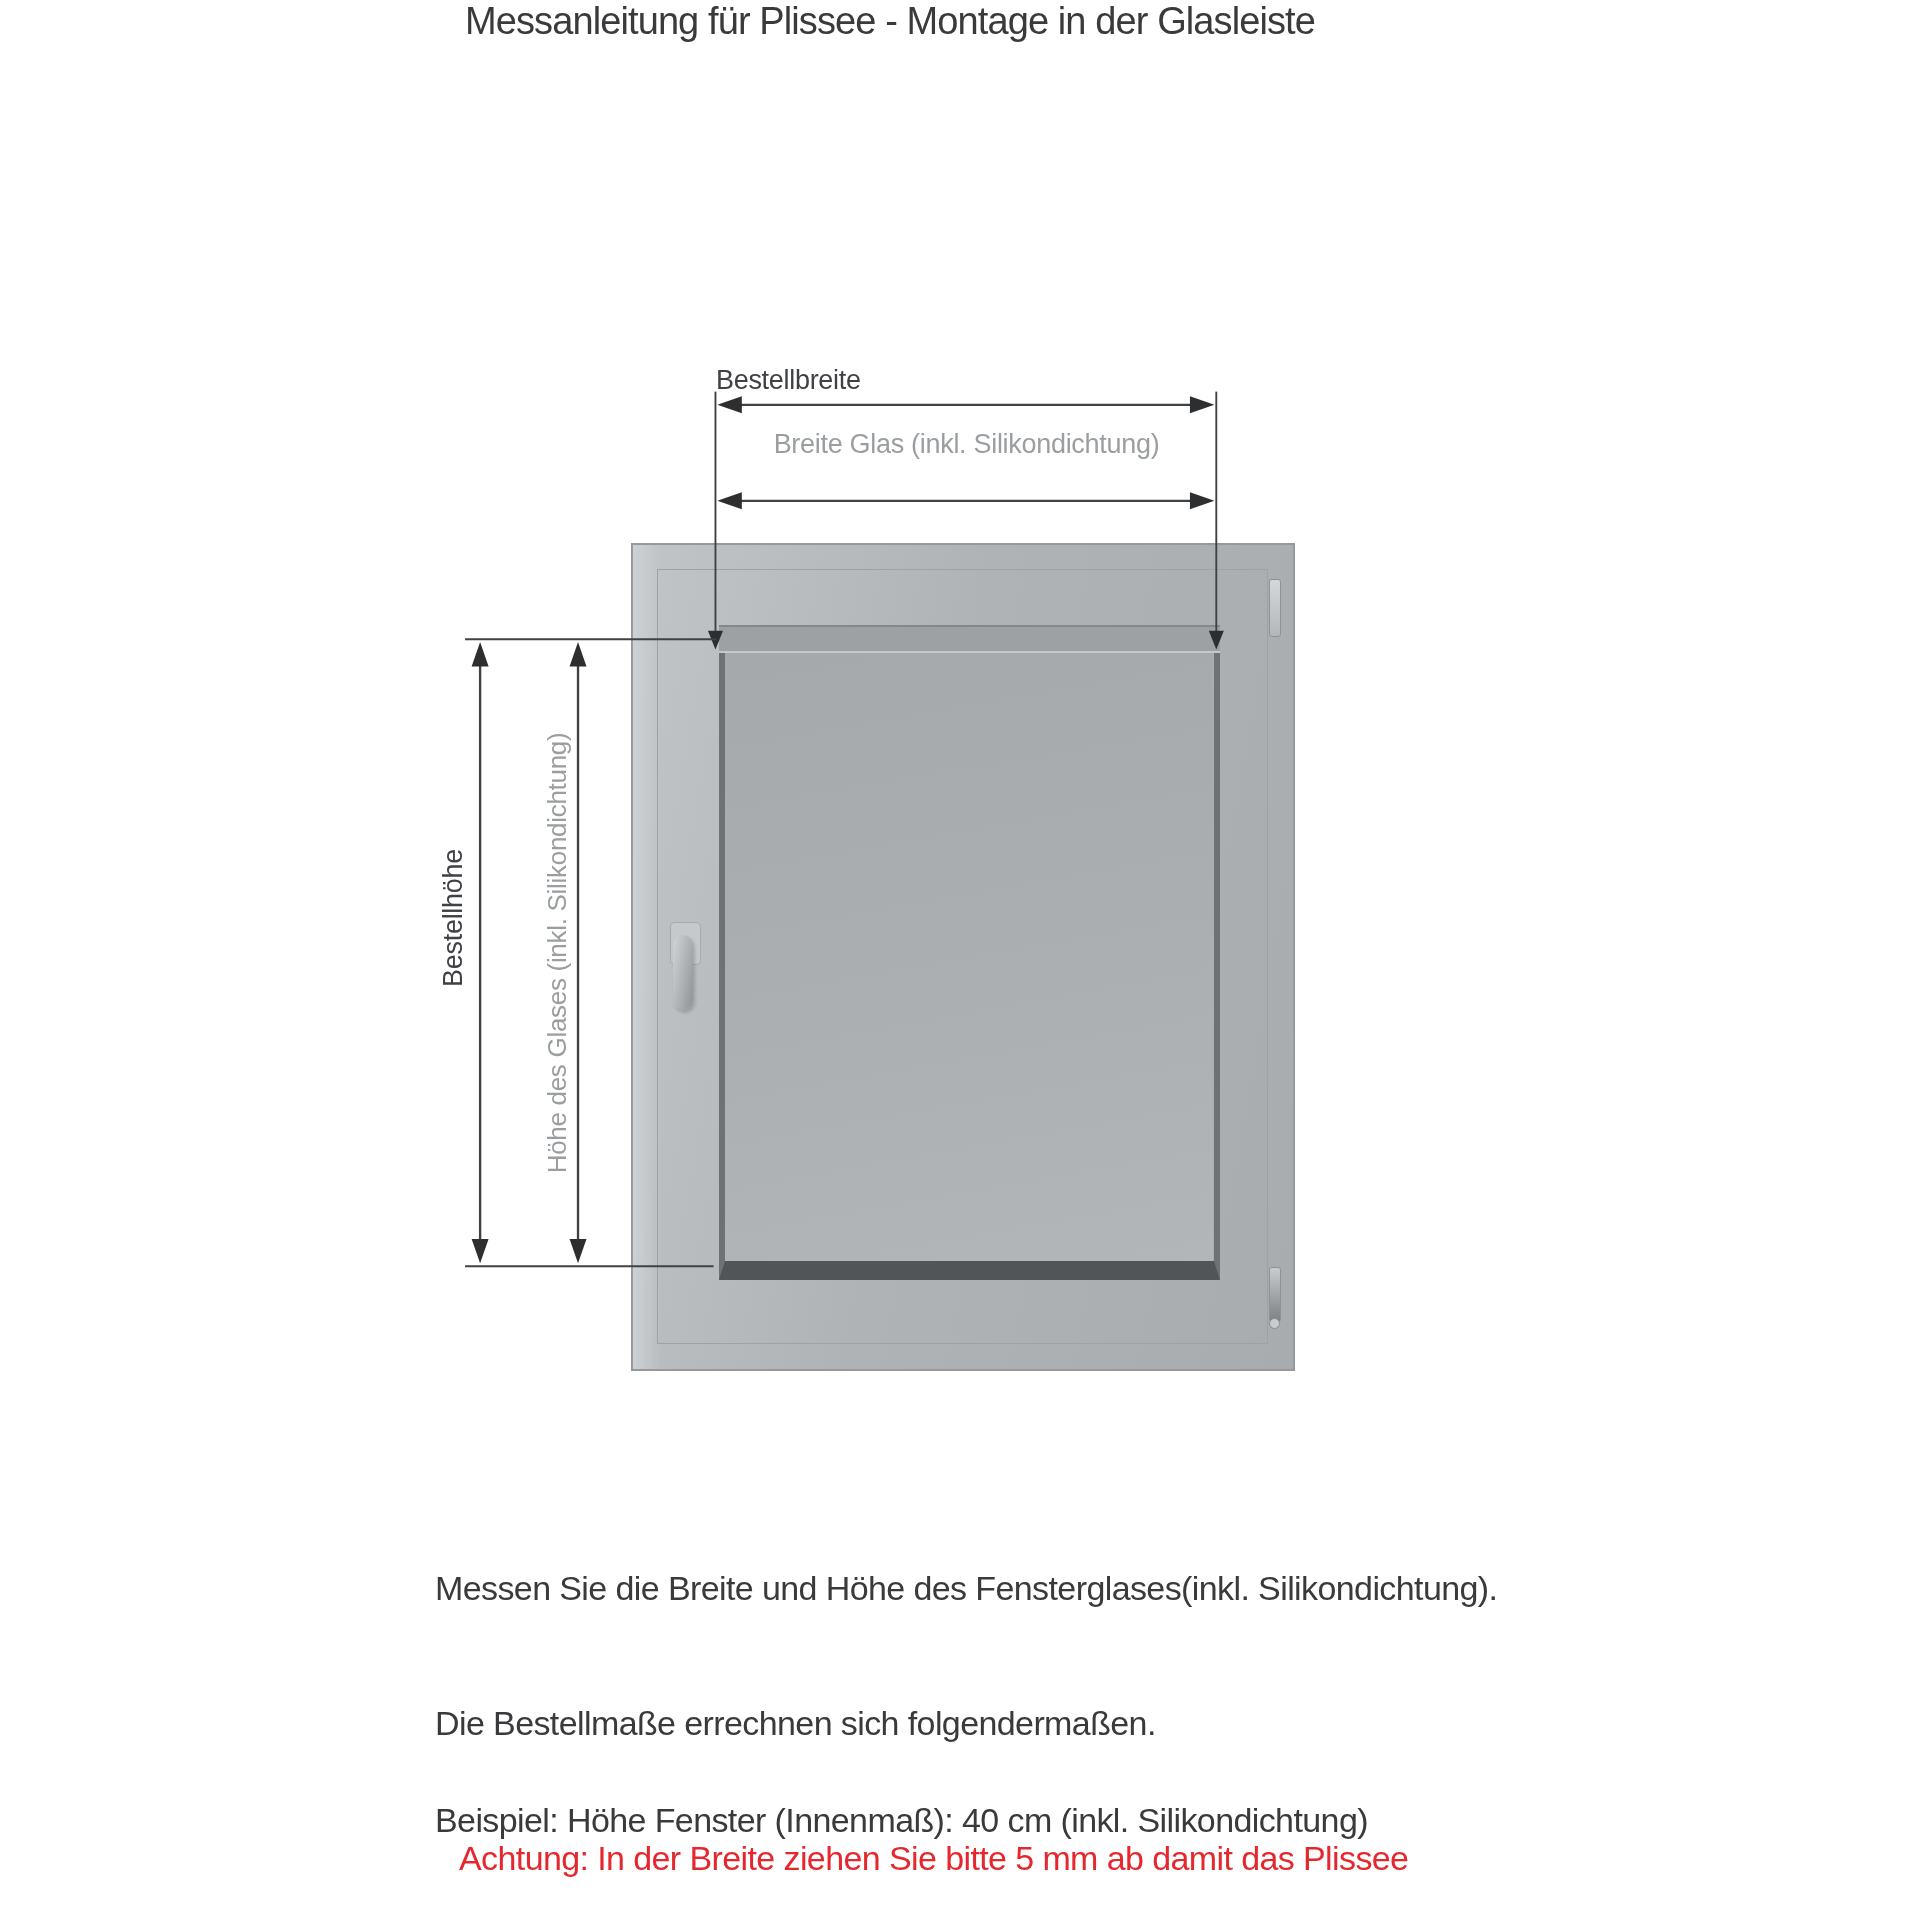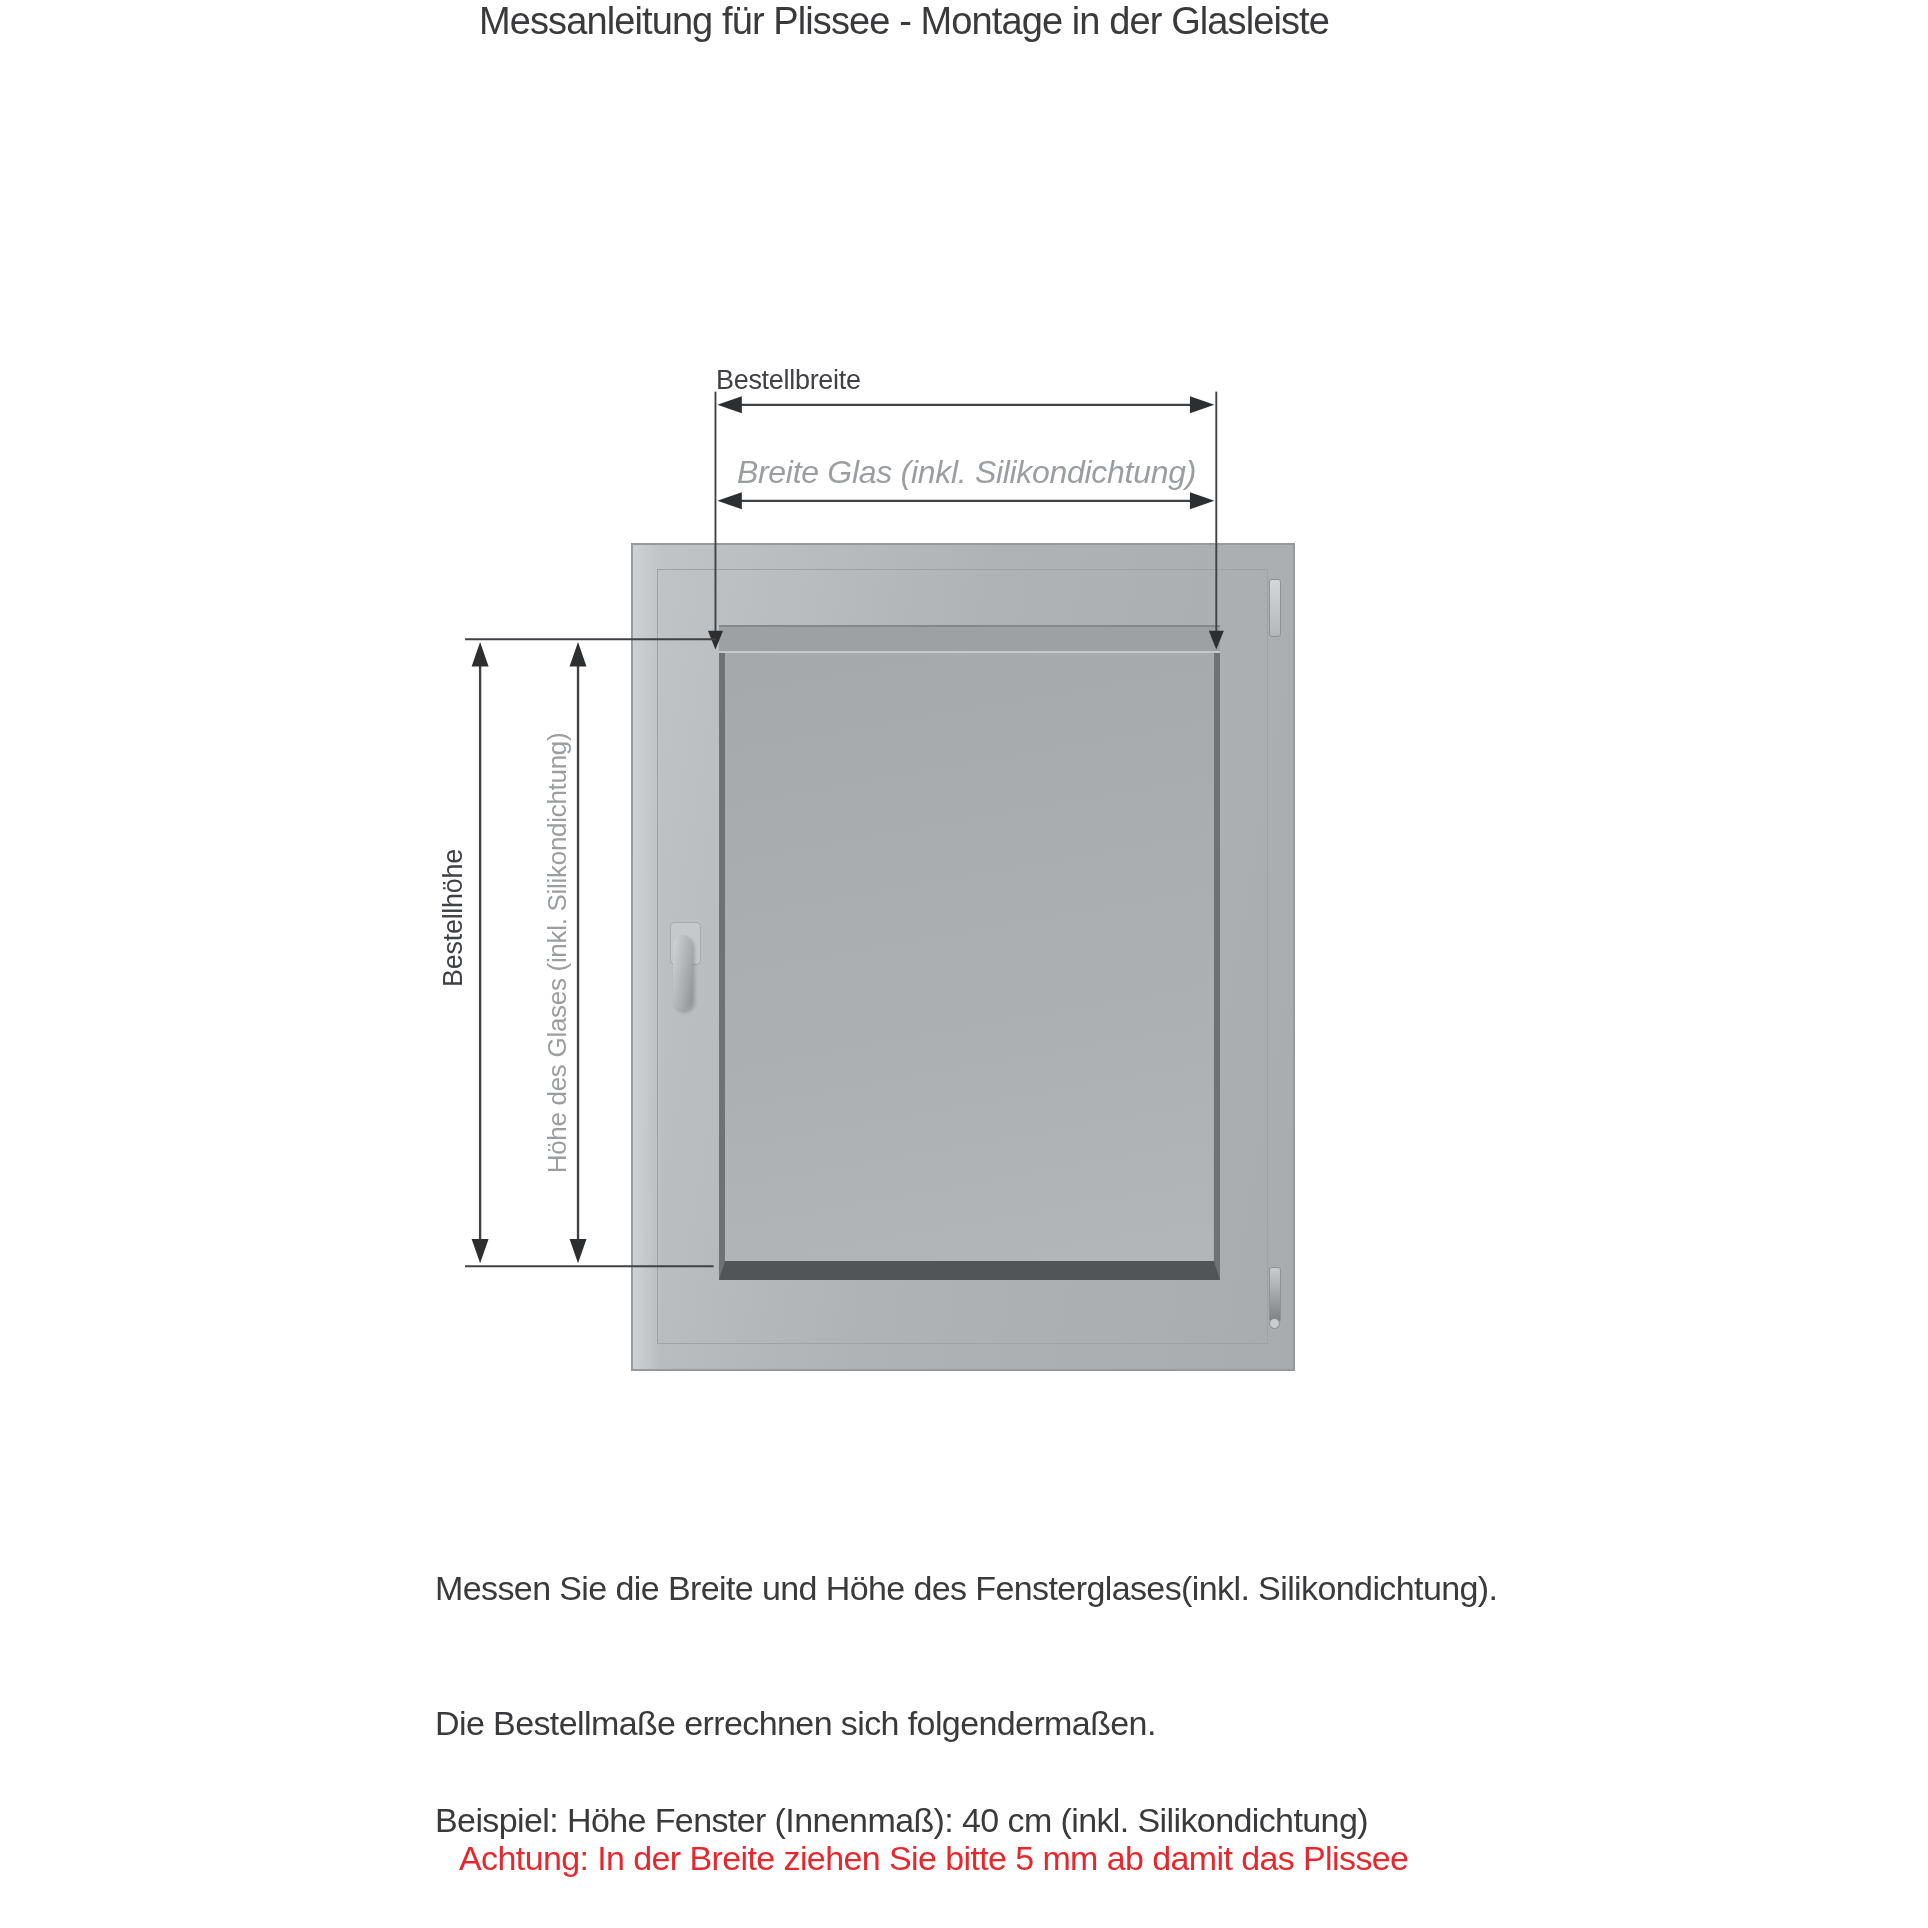--- a/index.html
+++ b/index.html
@@ -5,21 +5,21 @@
   html,body{margin:0;padding:0;background:#ffffff;}
   .canvas{
     position:relative;width:1928px;height:1928px;background:#ffffff;overflow:hidden;
     font-family:"Liberation Sans", sans-serif;color:var(--c-text,#3a3a3c);
   }
   .abs{position:absolute;}
 
   
   .title{
     left:0;top:168;width:1780px;text-align:center;
-    font-size:38px;letter-spacing:-0.9px;color:var(--c-text,#3a3a3c);padding-left:14px;
+    font-size:38px;letter-spacing:-0.9px;color:var(--c-text,#3a3a3c);
   }
 
   
   .window{
     left:631px;top:543px;width:664px;height:828px;
     background:linear-gradient(100deg,#c2c5c7 0%,#b0b3b5 45%,#a9acae 100%);
     box-shadow:inset 0 0 0 1.9px #96999c;
   }
   .frame-highlight{
     left:1.9px;top:1.9px;width:28px;height:824px;
@@ -60,21 +60,21 @@
   .hinge-pin{
     left:638px;top:775px;width:11.3px;height:11.3px;border-radius:50%;
     background:#c9ccce;border:1.9px solid #8a8d8f;box-sizing:border-box;
   }
 
   
   .dim-label{white-space:nowrap;font-size:27px;letter-spacing:-0.3px;}
   .dim-dark{color:#3f4144;}
   .dim-muted{color:var(--c-muted,#9b9ea0);}
   .lbl-order-width{left:716px;top:365px;width:501px;text-align:left;}
-  .lbl-glass-width{left:716px;top:454px;width:501px;text-align:center;font-size:32px;font-style:italic;}
+  .lbl-glass-width{left:716px;top:429px;width:501px;text-align:center;font-size:27px;}
   .lbl-order-height{left:266px;top:901px;width:377px;height:34px;text-align:center;transform:rotate(-90deg);}
   .lbl-glass-height{left:228px;top:937px;width:659px;height:32px;text-align:center;transform:rotate(-90deg);font-size:26px;}
 
   .dim-svg{left:0;top:0;pointer-events:none;}
 
   
   .textblock{font-size:34px;line-height:45px;letter-spacing:-0.6px;white-space:pre;}
   .instructions{left:435px;top:1476px;}
   .example{left:435px;top:1708px;}
   .warn{color:var(--c-warning,#e5282e);margin-left:24px;}

